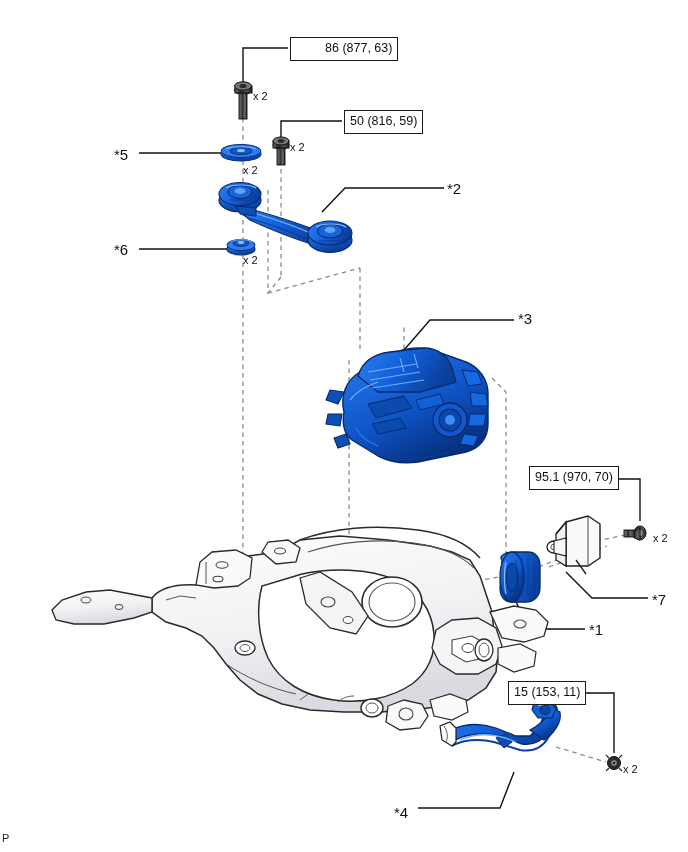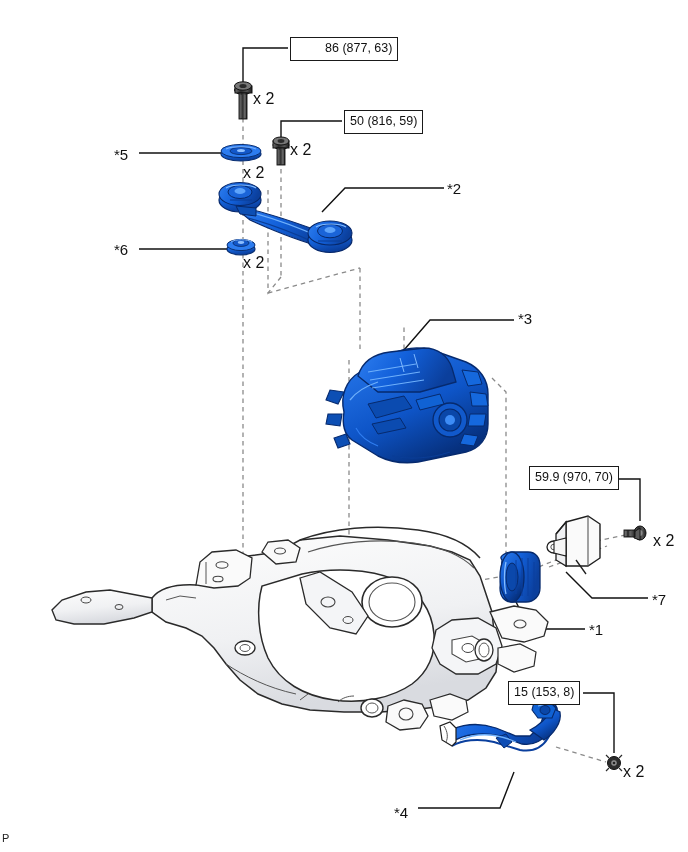--- a/index.html
+++ b/index.html
@@ -41,21 +41,21 @@
     position: absolute;
     color: #111111;
     font-size: 15px;
     line-height: 1;
     white-space: nowrap;
     font-family: "Liberation Sans", sans-serif;
   }
   .qty-label {
     position: absolute;
     color: #111111;
-    font-size: 16px;
+    font-size: 11px;
     line-height: 1;
     white-space: nowrap;
     font-family: "Liberation Sans", sans-serif;
   }
   .corner-mark {
     position: absolute;
     color: #222222;
     font-size: 11px;
     line-height: 1;
     font-family: "Liberation Sans", sans-serif;
@@ -347,23 +347,23 @@
       <circle cx="614" cy="763" r="1.3" fill="#222"></circle>
       <path d="M609 758 L606 755 M619 758 L622 755 M609 768 L606 771 M619 768 L622 771" stroke="#2b2b2b" stroke-width="1.2"></path>
     </g>
 
   </svg>
 
   <div class="callout-box" style="left:290px; top:37px;padding-left:34px;">86 (877, 63)</div>
 
   <div class="callout-box" style="left:344px; top:110px;">50 (816, 59)</div>
 
-  <div class="callout-box" style="left:529px; top:466px;">59.9 (970, 70)</div>
-
-  <div class="callout-box" style="left:508px; top:681px;">15 (153, 8)</div>
+  <div class="callout-box" style="left:529px; top:466px;">95.1 (970, 70)</div>
+
+  <div class="callout-box" style="left:508px; top:681px;">15 (153, 11)</div>
 
   <div class="ref-label" style="left:114px; top:147px;">*5</div>
 
   <div class="ref-label" style="left:114px; top:242px;">*6</div>
 
   <div class="ref-label" style="left:447px; top:181px;">*2</div>
 
   <div class="ref-label" style="left:518px; top:311px;">*3</div>
 
   <div class="ref-label" style="left:652px; top:592px;">*7</div>

